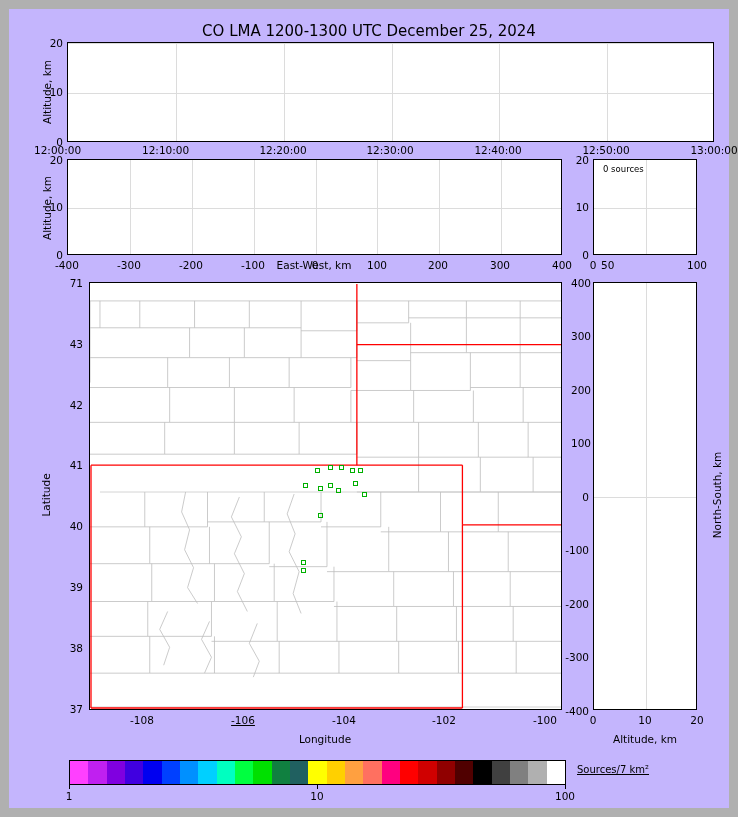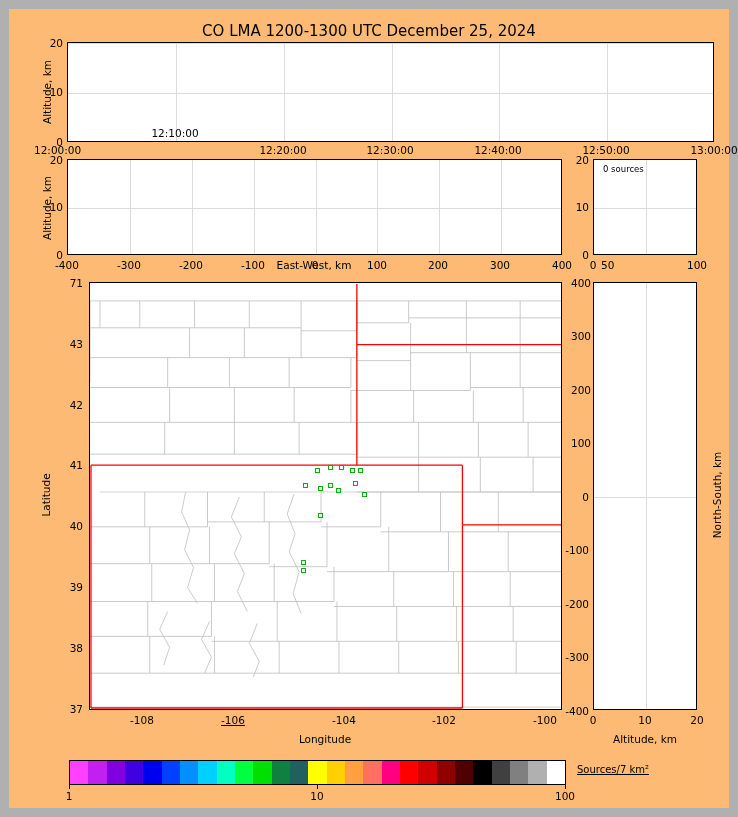--- a/index.html
+++ b/index.html
@@ -4,21 +4,21 @@
 <style>
   html,body{margin:0;padding:0;}
   body{
     width:738px;height:817px;
     background:#b0b0b0;
     font-family:"DejaVu Sans", sans-serif;
     overflow:hidden;
   }
   #page{
     position:absolute;left:9px;top:9px;width:720px;height:799px;
-    background:#fdba74;
+    background:#c4b5fd;
   }
   .abs{position:absolute;}
   .axis-box{
     position:absolute;
     border:1px solid #000000;
     background:#ffffff;
     box-sizing:border-box;
   }
   .gridline{position:absolute;background:#dcdcdc;}
   .ticklabel{
@@ -76,21 +76,21 @@
     <div class="gridline" style="left:431.3px;top:0;width:1px;height:100%;"></div>
     <div class="gridline" style="left:539.1px;top:0;width:1px;height:100%;"></div>
   </div>
 
   <div class="ticklabel" style="left:44px;top:127px;text-align:right;width:10px;">0</div>
   <div class="ticklabel" style="left:36px;top:77px;text-align:right;width:18px;">10</div>
   <div class="ticklabel" style="left:36px;top:28px;text-align:right;width:18px;">20</div>
   <div class="axlabel rot90" style="left:-7px;top:77px;width:90px;text-align:center;">Altitude, km</div>
 
   <div class="ticklabel" style="left:25px;top:135px;width:66px;text-align:left;">12:00:00</div>
-  <div class="ticklabel" style="left:133px;top:118px;width:66px;text-align:center;">12:10:00</div>
+  <div class="ticklabel" style="left:133px;top:135px;width:66px;text-align:left;">12:10:00</div>
   <div class="ticklabel" style="left:241px;top:135px;width:66px;text-align:center;">12:20:00</div>
   <div class="ticklabel" style="left:348px;top:135px;width:66px;text-align:center;">12:30:00</div>
   <div class="ticklabel" style="left:456px;top:135px;width:66px;text-align:center;">12:40:00</div>
   <div class="ticklabel" style="left:564px;top:135px;width:66px;text-align:center;">12:50:00</div>
   <div class="ticklabel" style="left:672px;top:135px;width:66px;text-align:center;">13:00:00</div>
 
   <div class="axis-box" style="left:58px;top:150px;width:495px;height:96px;">
     <div class="gridline" style="left:0;top:48px;width:100%;height:1px;"></div>
     <div class="gridline" style="left:61.9px;top:0;width:1px;height:100%;"></div>
     <div class="gridline" style="left:123.8px;top:0;width:1px;height:100%;"></div>
@@ -272,21 +272,21 @@
   <div class="ticklabel" style="left:56px;top:329px;width:18px;text-align:right;">43</div>
   <div class="ticklabel" style="left:56px;top:390px;width:18px;text-align:right;">42</div>
   <div class="ticklabel" style="left:56px;top:450px;width:18px;text-align:right;">41</div>
   <div class="ticklabel" style="left:56px;top:511px;width:18px;text-align:right;">40</div>
   <div class="ticklabel" style="left:56px;top:572px;width:18px;text-align:right;">39</div>
   <div class="ticklabel" style="left:56px;top:633px;width:18px;text-align:right;">38</div>
   <div class="ticklabel" style="left:56px;top:694px;width:18px;text-align:right;">37</div>
   <div class="axlabel rot90" style="left:7px;top:480px;width:60px;text-align:center;">Latitude</div>
 
   <div class="ticklabel" style="left:111px;top:705px;width:44px;text-align:center;">-108</div>
-  <div class="ticklabel" style="left:212px;top:705px;width:44px;text-align:left;text-decoration:underline;">-106</div>
+  <div class="ticklabel" style="left:212px;top:705px;width:44px;text-align:center;text-decoration:underline;">-106</div>
   <div class="ticklabel" style="left:313px;top:705px;width:44px;text-align:center;">-104</div>
   <div class="ticklabel" style="left:413px;top:705px;width:44px;text-align:center;">-102</div>
   <div class="ticklabel" style="left:514px;top:705px;width:44px;text-align:center;">-100</div>
   <div class="axlabel" style="left:266px;top:724px;width:100px;text-align:center;">Longitude</div>
 
   <div class="axis-box" style="left:584px;top:273px;width:104px;height:428px;">
     <div class="gridline" style="left:52px;top:0;width:1px;height:100%;"></div>
     <div class="gridline" style="left:0;top:214px;width:100%;height:1px;"></div>
   </div>
   <div class="ticklabel" style="left:562px;top:268px;width:18px;text-align:right;">400</div>

